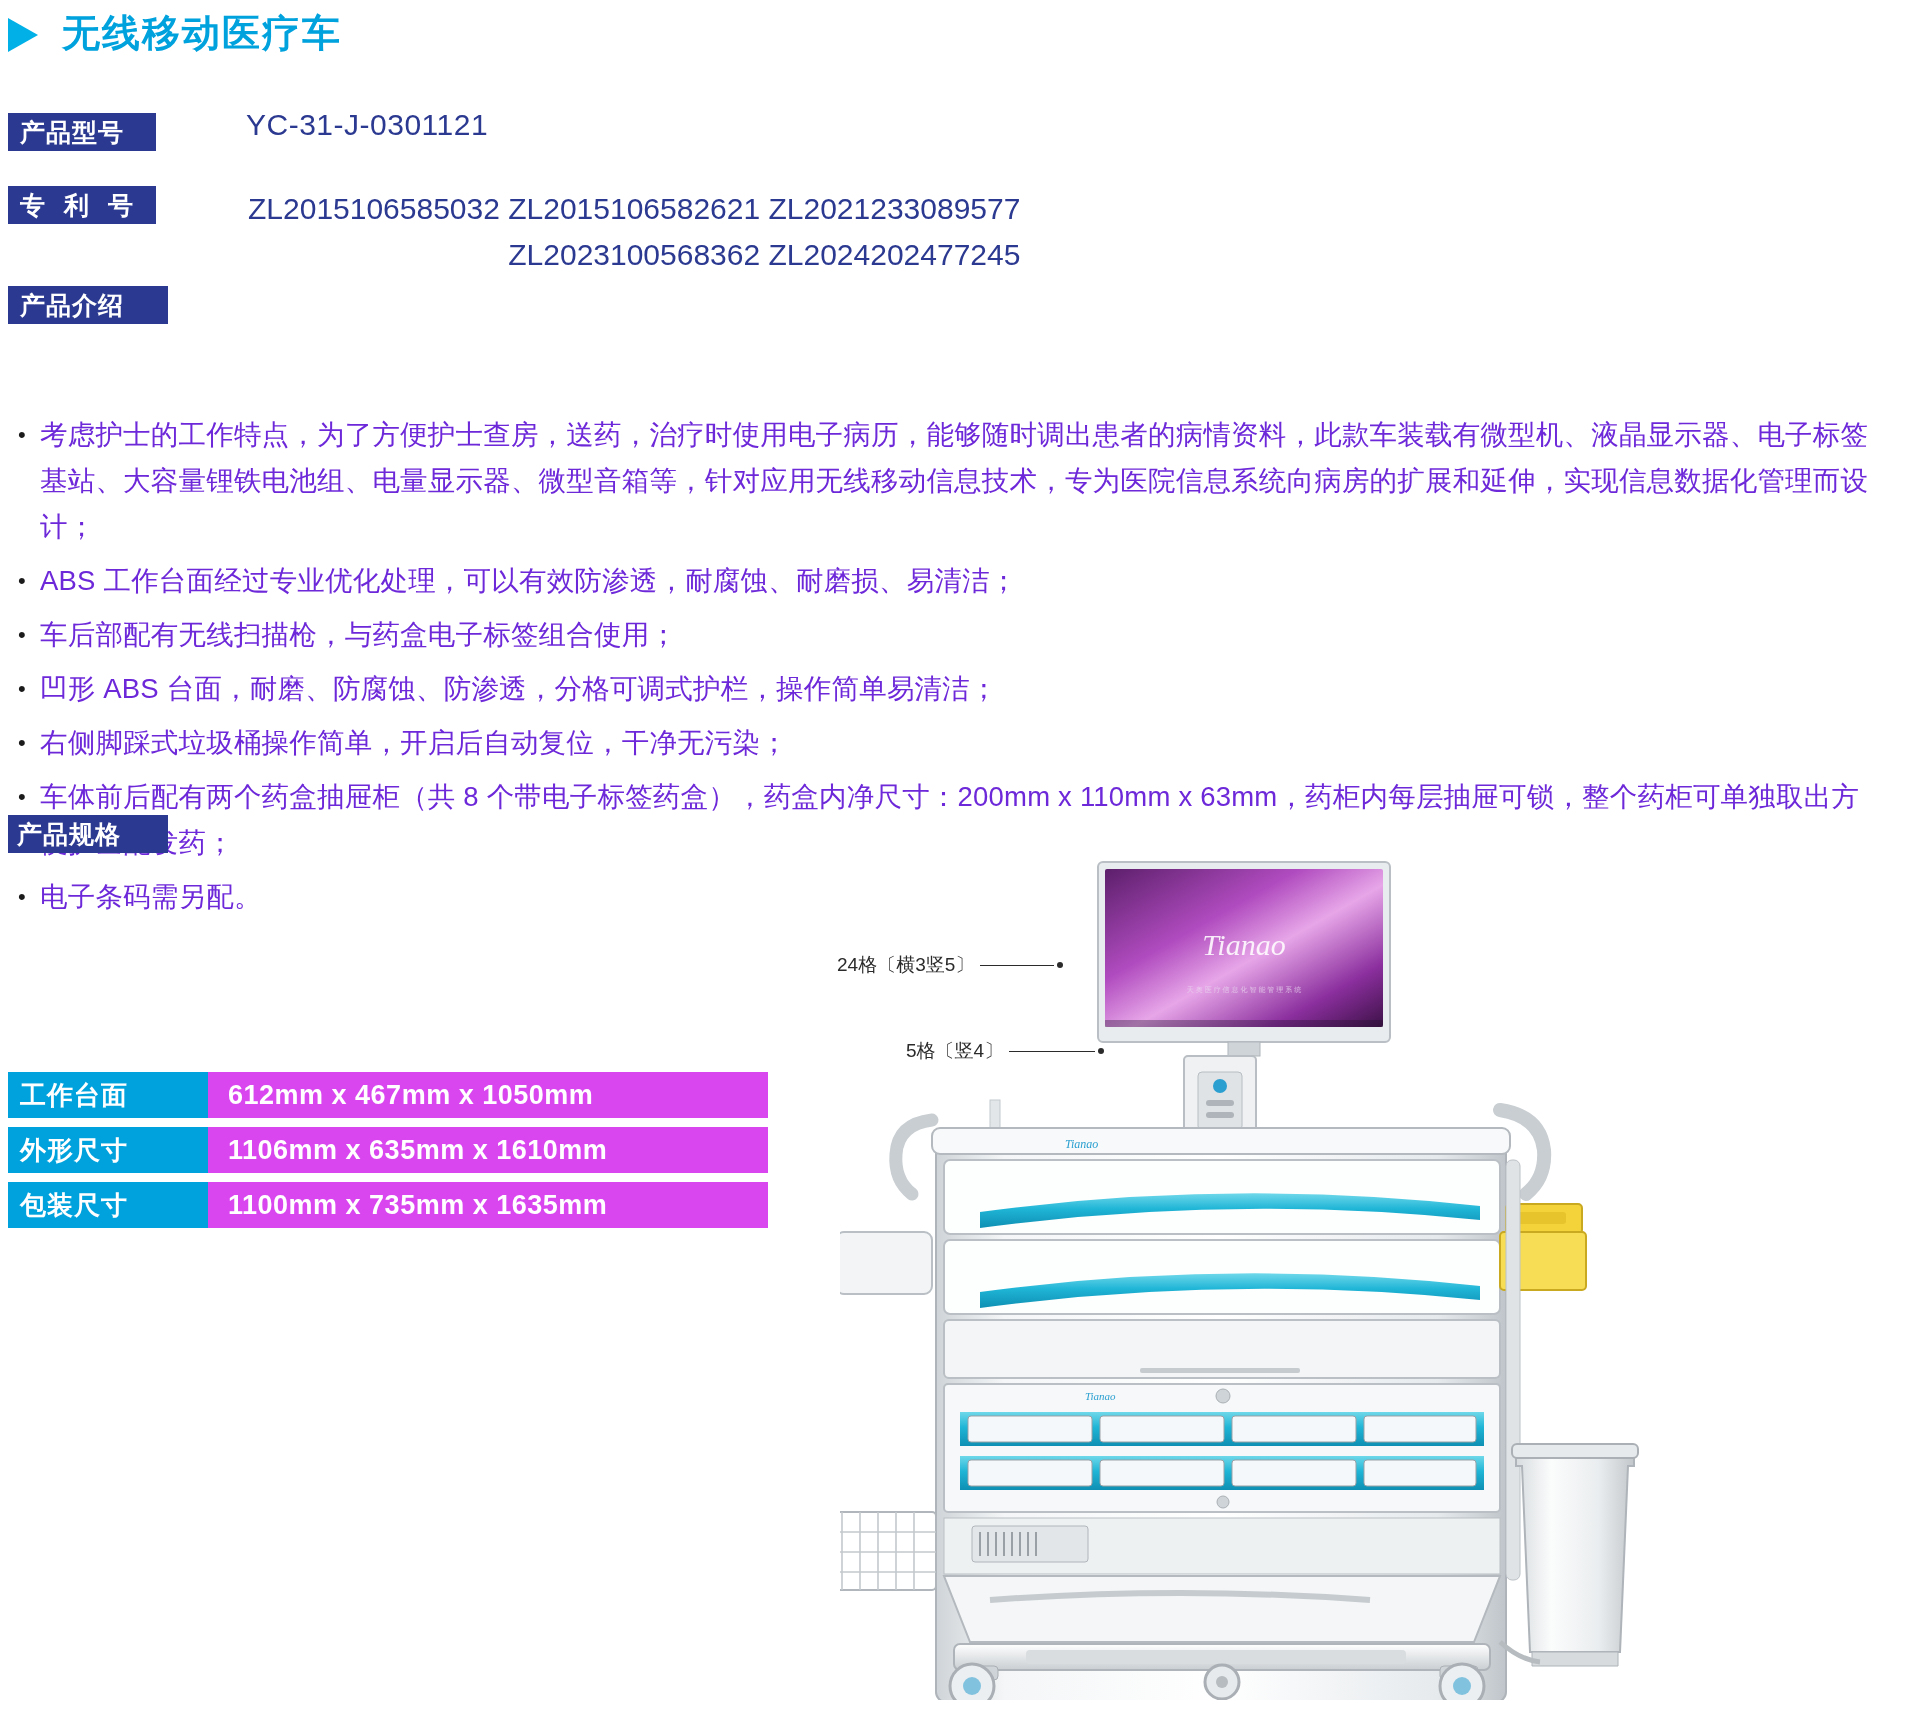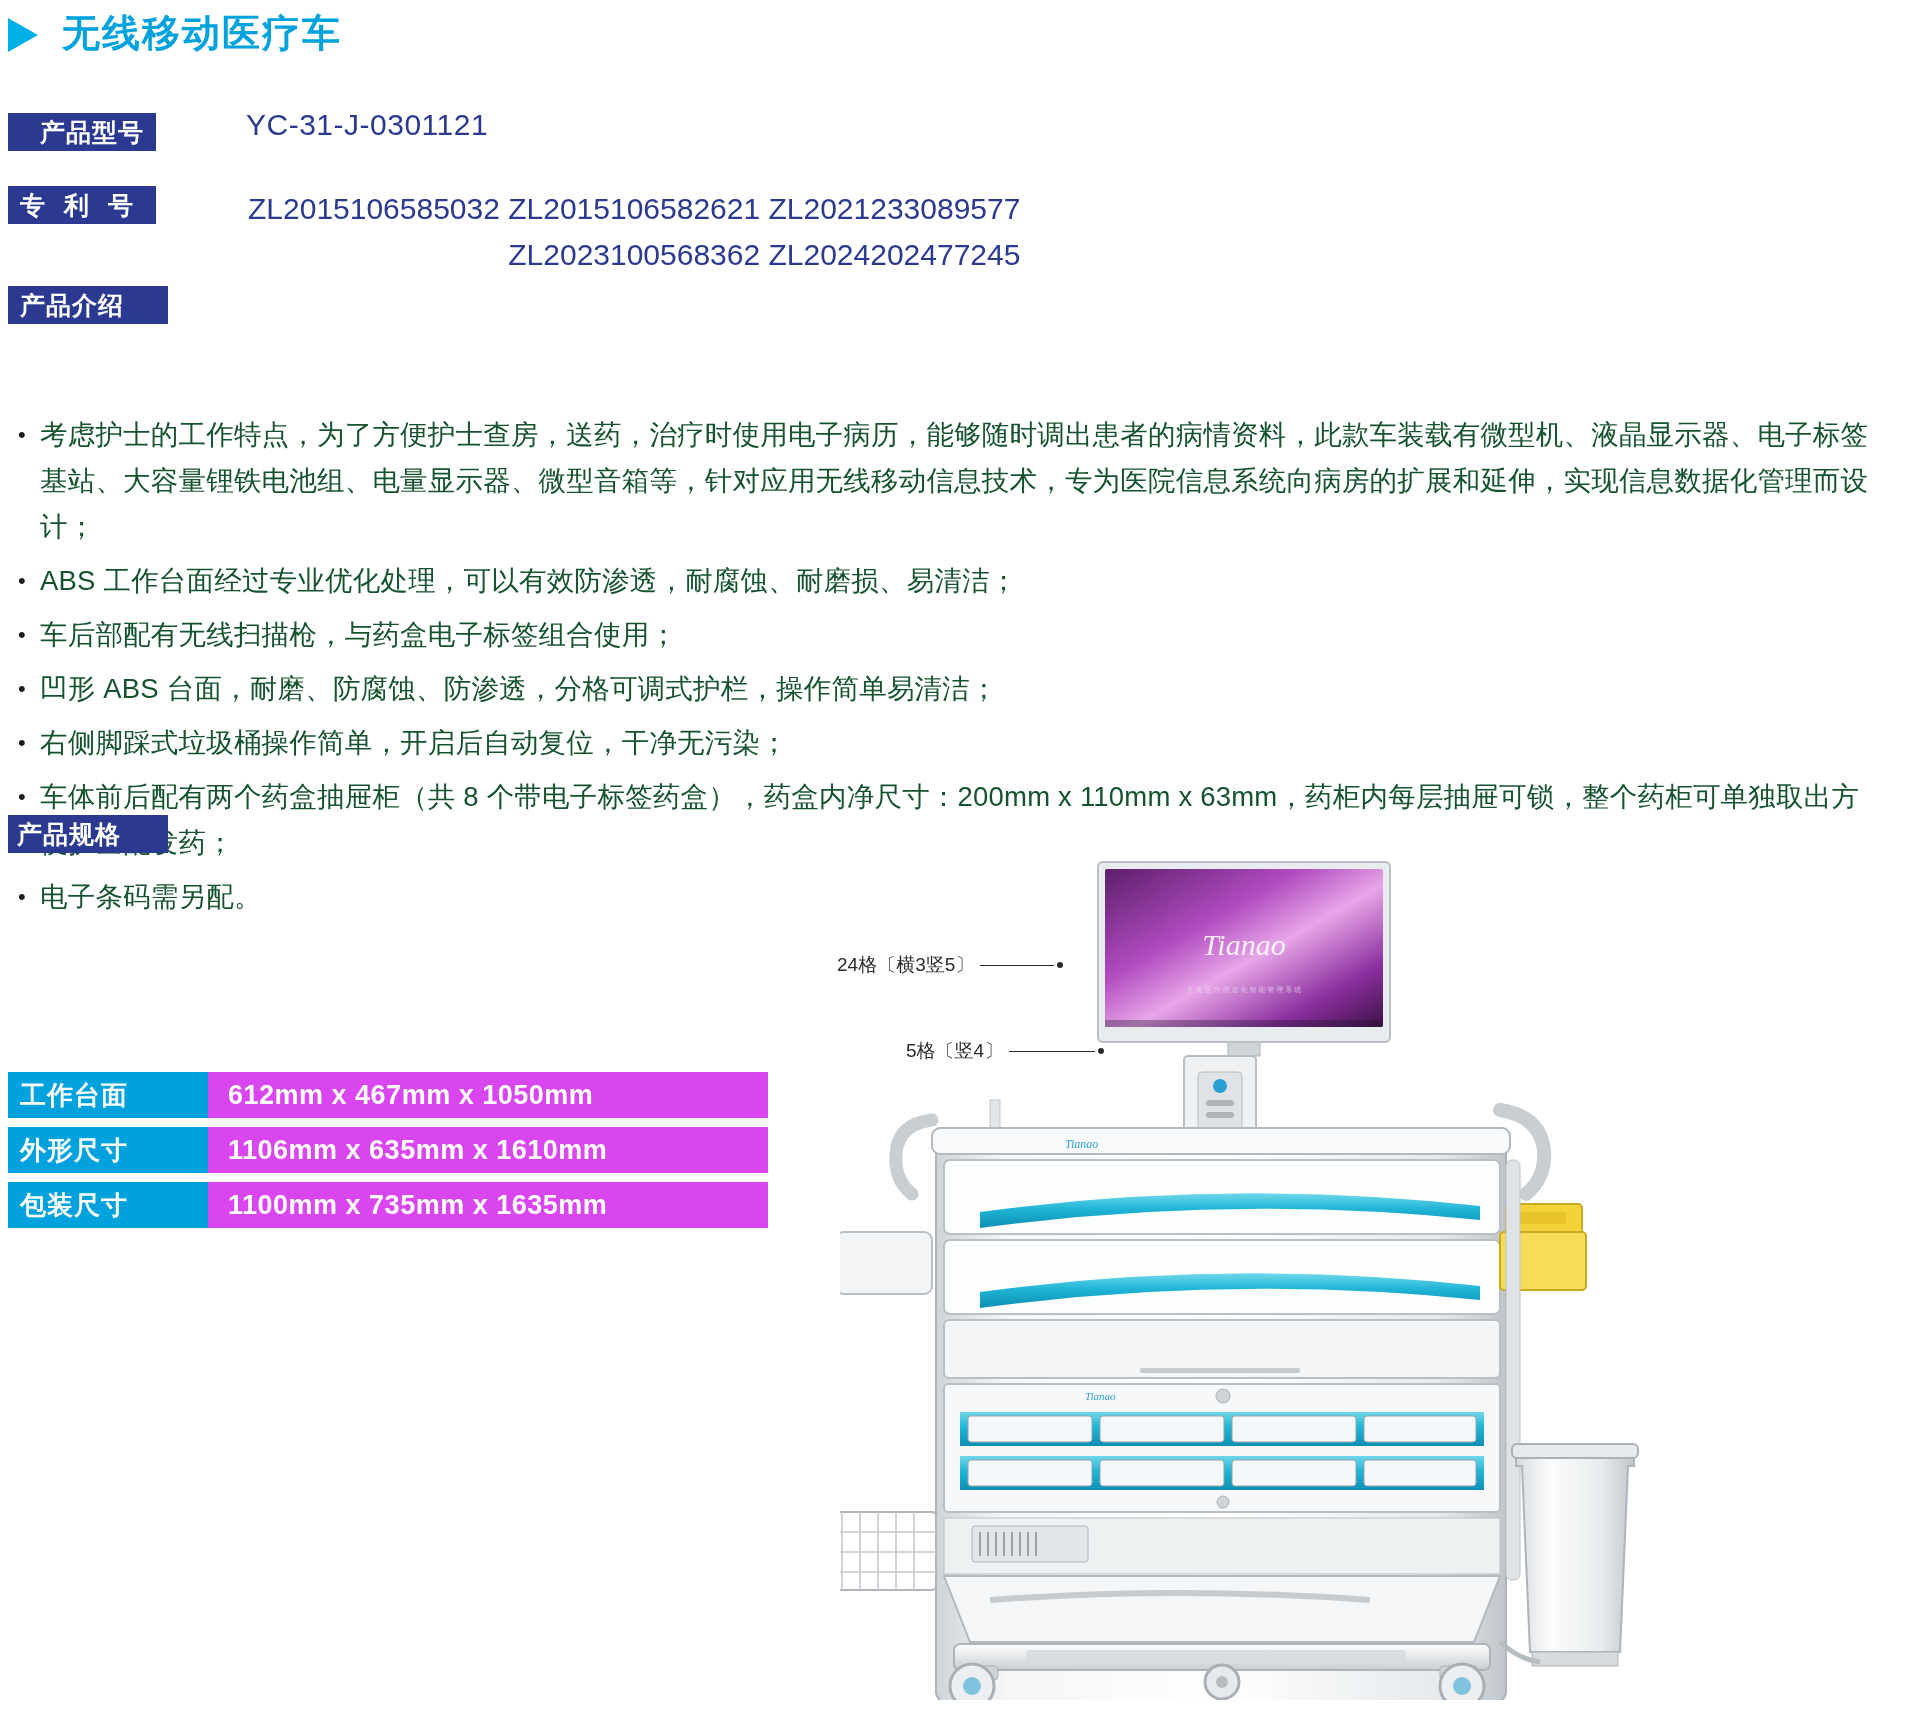--- a/index.html
+++ b/index.html
@@ -47,21 +47,21 @@
     color: #ffffff;
     font-size: 25px;
     font-weight: bold;
     height: 38px;
     line-height: 38px;
     padding: 0 12px;
     box-sizing: border-box;
     letter-spacing: 1px;
     white-space: nowrap;
   }
-  .chip-model   { left: 8px;  top: 113px; width: 148px; text-align: right; }
+  .chip-model   { left: 8px;  top: 113px; width: 148px; }
   .chip-patent  { left: 8px;  top: 186px; width: 148px; letter-spacing: 6px; }
   .chip-intro   { left: 8px;  top: 286px; width: 160px; }
   .chip-spec    { left: 8px;  top: 815px; width: 160px; padding-left: 9px; }
 
   .value-model {
     position: absolute;
     left: 246px;
     top: 108px;
     font-size: 30px;
     color: #2b3990;
@@ -97,21 +97,21 @@
     line-height: 46px;
     color: #1b1b1b;
     text-align: left;
     padding-left: 4px;
     box-sizing: border-box;
   }
   .bullet-text {
     flex: 1 1 auto;
     font-size: 27.5px;
     line-height: 46px;
-    color: #14532d;
+    color: #6d28d9;
     letter-spacing: 0.2px;
   }
 
   
   .spec-table {
     position: absolute;
     left: 8px;
     top: 1072px;
     width: 760px;
   }

